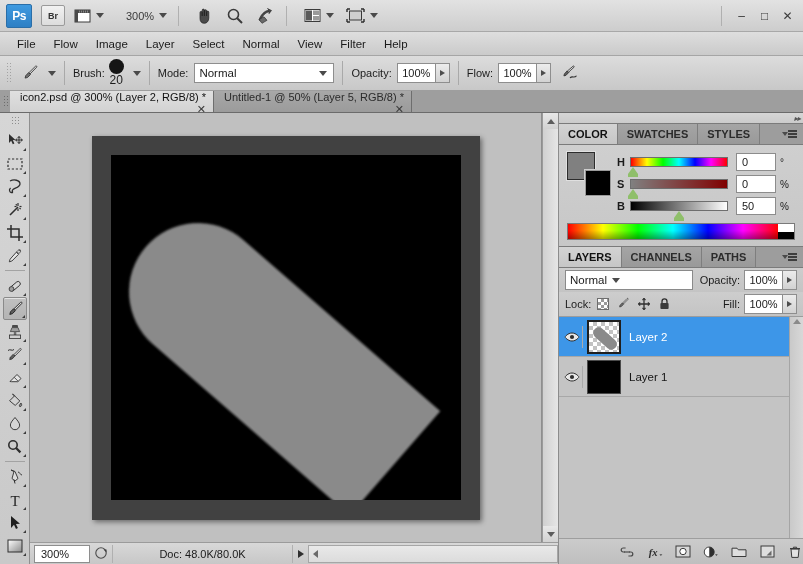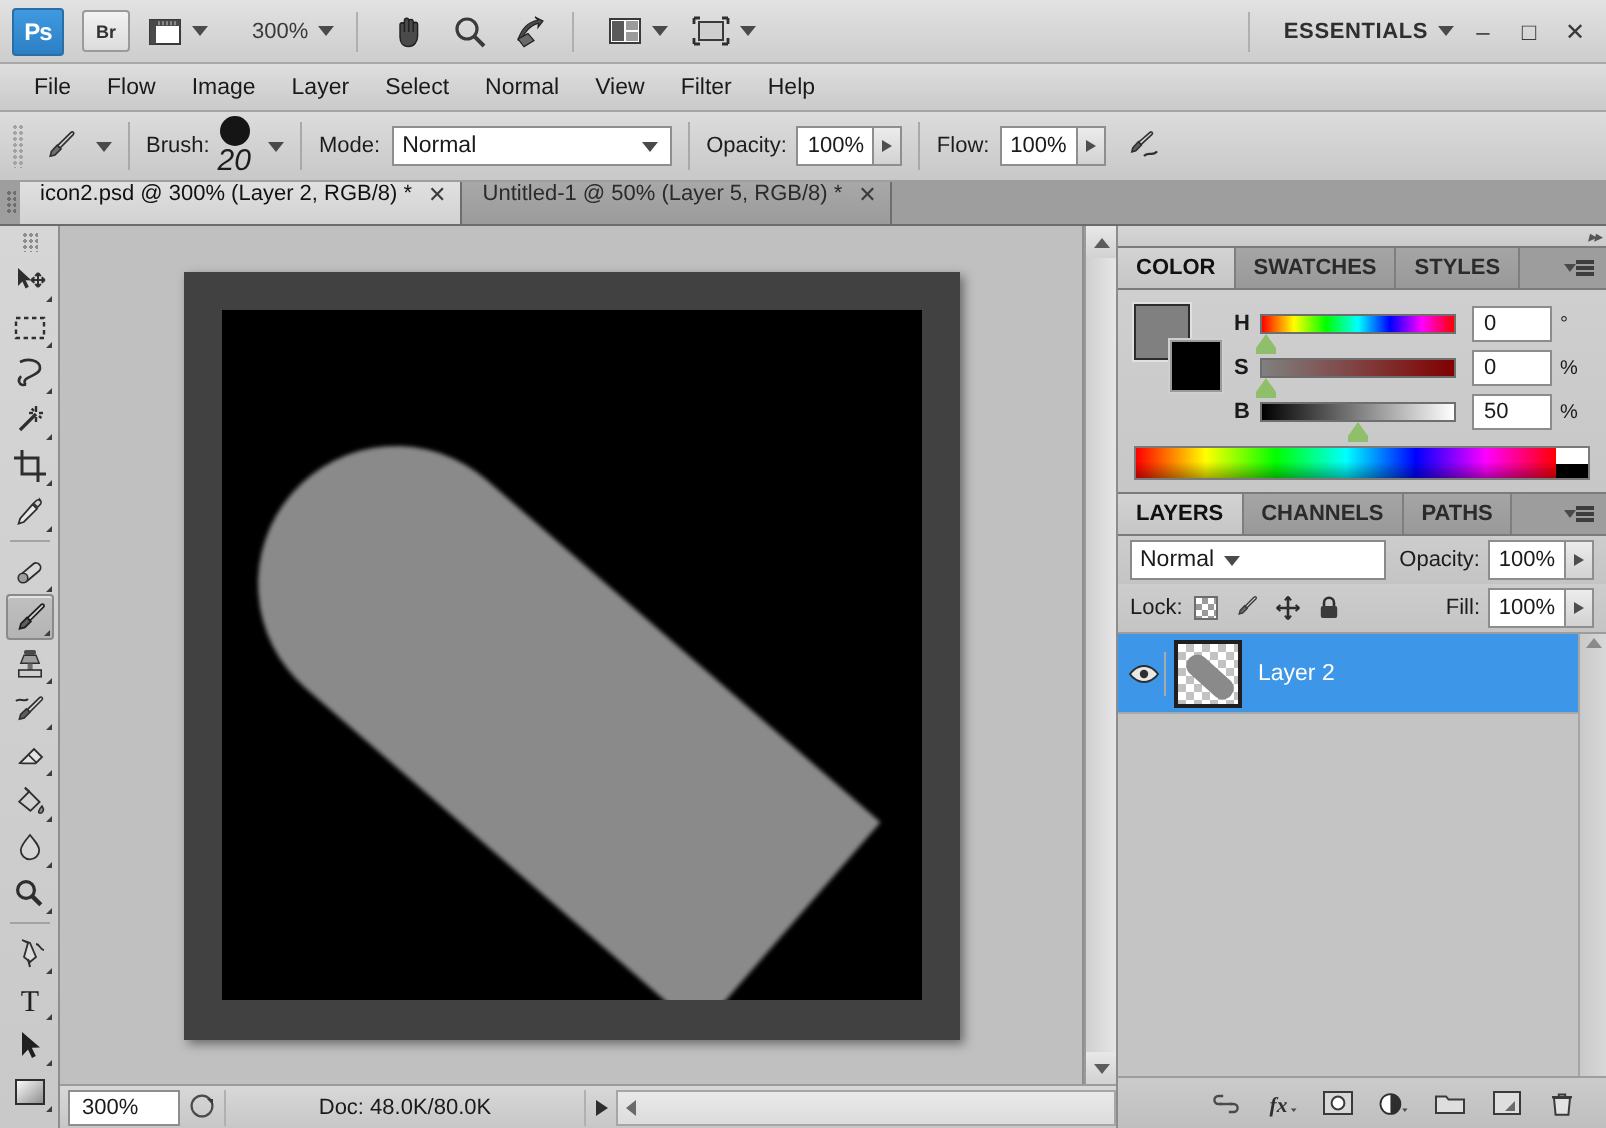--- a/index.html
+++ b/index.html
@@ -46,39 +46,39 @@
   .optbar { height: 35px; display: flex; align-items: center; padding: 0 6px;
             background: linear-gradient(#dcdcdc,#c8c8c8); border-bottom: 1px solid #9e9e9e; flex: 0 0 35px; }
   .grip { width: 6px; height: 22px; margin-right: 5px;
           background-image: radial-gradient(#9a9a9a 40%, transparent 41%);
           background-size: 3px 3px; opacity: .85; }
   .tool-preview { width: 26px; height: 24px; display: flex; align-items: center; justify-content: center; }
   .ob-sep { width: 1px; height: 24px; background: #a9a9a9; margin: 0 8px; }
   .lbl { font-size: 11px; color: #1c1c1c; }
   .brush-dot-wrap { display: flex; flex-direction: column; align-items: center; margin: 0 4px; }
   .brush-dot { width: 15px; height: 15px; border-radius: 50%; background: #151515; }
-  .brush-num { font-size: 15px; margin-top: -1px; color: #1c1c1c; font-style: italic; }
+  .brush-num { font-size: 12px; margin-top: -1px; color: #1c1c1c; }
   .sel { height: 20px; background: #fff; border: 1px solid #8e8e8e; display: flex; align-items: center;
          padding: 0 4px; font-size: 11.5px; position: relative; }
   .sel .caret { position: absolute; right: 6px; }
   .numfield { height: 20px; background: #fff; border: 1px solid #8e8e8e; display: flex; align-items: center;
               justify-content: center; font-size: 11px; width: 39px; }
   .spin { width: 14px; height: 20px; background: linear-gradient(#ececec,#d2d2d2);
           border: 1px solid #8e8e8e; border-left: none; display: flex; align-items: center; justify-content: center; }
   .spin .tri { width: 0; height: 0; border-top: 3.5px solid transparent; border-bottom: 3.5px solid transparent;
                border-left: 5px solid #4d4d4d; }
 
   
   .tabbar { height: 22px; display: flex; align-items: flex-end; background: #9e9e9e;
             border-bottom: 1px solid #6b6b6b; flex: 0 0 22px; }
   .tab-grip { width: 10px; height: 22px; display:flex; align-items:center; justify-content:center; }
   .tab-grip i { width: 5px; height: 12px; display:block;
                 background-image: radial-gradient(#6d6d6d 40%, transparent 41%); background-size: 3px 3px; }
-  .tab { height: 21px; display: flex; align-items: flex-start; padding: 0 7px 0 10px; font-size: 11px;
-         border-right: 1px solid #6e6e6e; }
+  .tab { height: 21px; display: flex; align-items: flex-end; padding: 0 7px 0 10px; font-size: 11px;
+         border-right: 1px solid #6e6e6e; flex-direction: column; }
   .tab.active { background: linear-gradient(#e0e0e0,#d2d2d2); color: #111; }
   .tab.inactive { background: linear-gradient(#a8a8a8,#9b9b9b); color: #2b2b2b; }
   .tab .x { margin-left: 8px; font-size: 11px; color: #3b3b3b; }
 
   
   .bodyrow { flex: 1; display: flex; min-height: 0; }
 
   
   .toolbox { width: 30px; background: linear-gradient(#d6d6d6,#c9c9c9);
              border-right: 1px solid #8f8f8f; display: flex; flex-direction: column; align-items: center;
@@ -202,21 +202,21 @@
   .thumb-stroke { position: absolute; width: 28px; height: 11px; background: #8a8a8a;
                   border-radius: 6px; transform: rotate(42deg); left: 2px; top: 11px; }
   .thumb-black { position: absolute; inset: 0; background: #000; }
   .lname { font-size: 11.5px; color: #151515; }
   .lp-scroll { position: absolute; right: 0; top: 0; width: 14px; height: 100%;
                background: linear-gradient(90deg,#c9c9c9,#d8d8d8); border-left: 1px solid #a5a5a5;
                display: flex; flex-direction: column; align-items: center; padding-top: 2px; }
   .lp-scroll .up { width:0;height:0;border-left:4px solid transparent;border-right:4px solid transparent;
                    border-bottom:5px solid #8a8a8a; }
   .lp-footer { height: 26px; display: flex; align-items: center; justify-content: flex-end;
-               gap: 12px; padding-right: 14px; background: linear-gradient(#cbcbcb,#bfbfbf);
+               gap: 12px; padding-right: 0; background: linear-gradient(#cbcbcb,#bfbfbf);
                border-top: 1px solid #9e9e9e; }
   .fi { width: 16px; height: 16px; display: flex; align-items: center; justify-content: center;
         color: #3a3a3a; font-size: 11px; }
   svg { display: block; }
 </style>
 </head>
 <body>
 
 <div class="app">
 
@@ -294,24 +294,20 @@
             <path d="M1 1h3M1 1v3M18 1h-3M18 1v3M1 14h3M1 14v-3M18 14h-3M18 14v-3"></path>
           </g>
         </svg>
       </span>
       <span class="caret"></span>
     </div>
 
     <div class="spacer"></div>
     <div class="ab-sep"></div>
 
-    <div class="ab-item">
-      <span class="essentials">ESSENTIALS</span>
-      <span class="caret"></span>
-    </div>
 
     <div class="wbtn">–</div>
     <div class="wbtn">□</div>
     <div class="wbtn">✕</div>
   </div>
 
   <div class="menubar">
     <div class="menu-item">File</div>
     <div class="menu-item">Flow</div>
     <div class="menu-item">Image</div>
@@ -739,20 +735,32 @@
                 <circle cx="8" cy="6" r="2.1" fill="#2e2e2e"></circle>
               </svg>
             </div>
             <div class="thumbbox sel-outline">
               <div class="thumb-checker"></div>
               <div class="thumb-stroke"></div>
             </div>
             <span class="lname">Layer 2</span>
           </div>
 
+          <div class="layer">
+            <div class="eye">
+              <svg width="16" height="12" viewBox="0 0 16 12">
+                <path d="M1 6s2.6-4 7-4 7 4 7 4-2.6 4-7 4-7-4-7-4z" fill="#e8e8e8" stroke="#2e2e2e" stroke-width="1"></path>
+                <circle cx="8" cy="6" r="2.1" fill="#2e2e2e"></circle>
+              </svg>
+            </div>
+            <div class="thumbbox">
+              <div class="thumb-black"></div>
+            </div>
+            <span class="lname">Layer 1</span>
+          </div>
 
           <div class="lp-scroll">
             <i class="up"></i>
           </div>
         </div>
 
         <div class="lp-footer">
           <div class="fi">
             <svg width="16" height="10" viewBox="0 0 16 10">
               <path d="M6 5H4.2a2 2 0 010-4h2.4M10 5h1.8a2 2 0 010 4H9.4" fill="none" stroke="#4a4a4a" stroke-width="1.2"></path>

